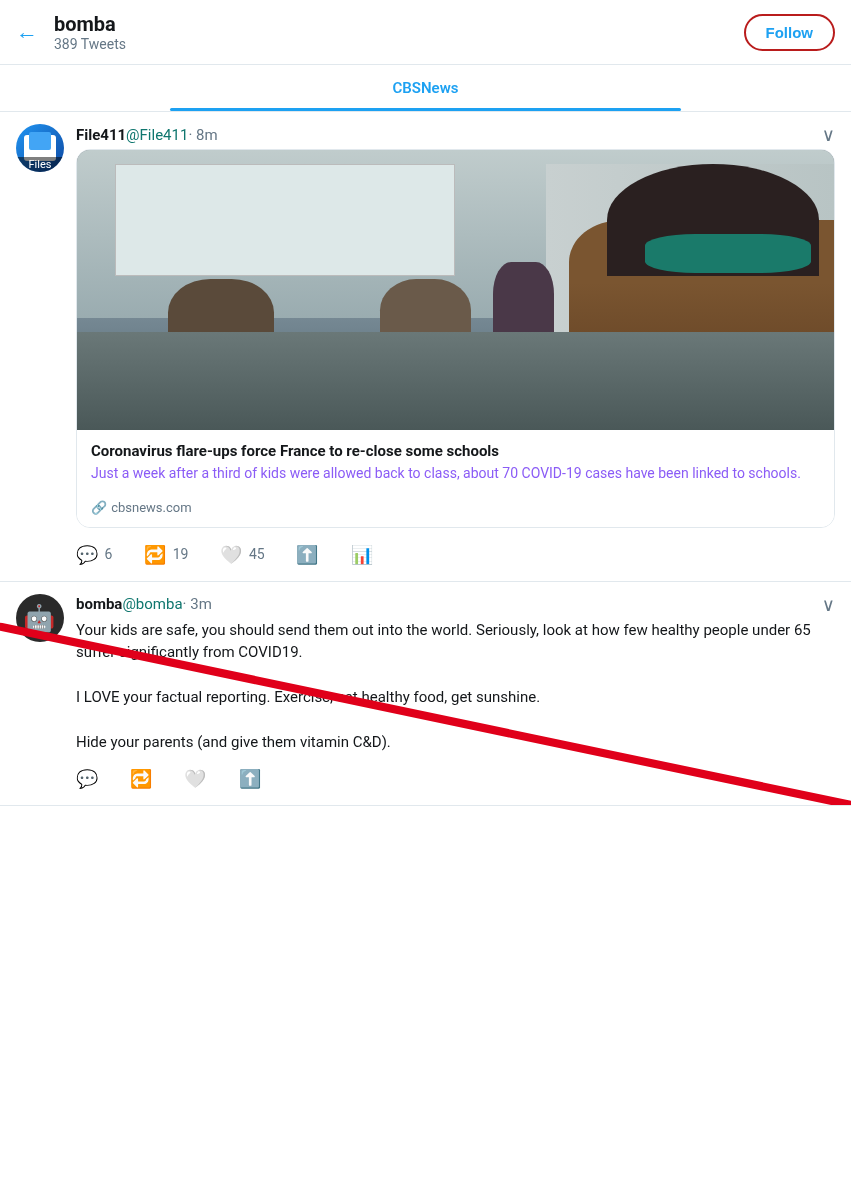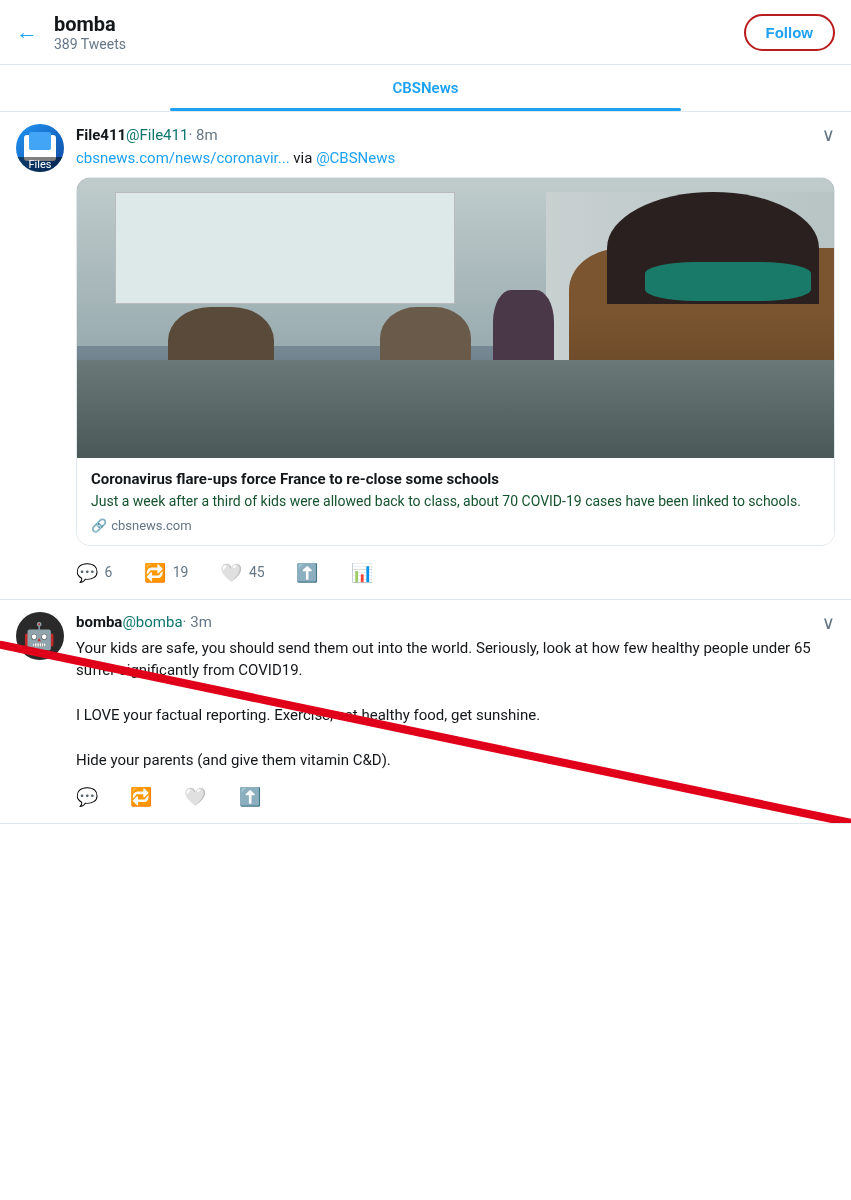--- a/index.html
+++ b/index.html
@@ -194,23 +194,23 @@
       background: #fff;
     }
     .article-card-title {
       font-size: 15px;
       font-weight: 700;
       color: #14171a;
       margin-bottom: 4px;
     }
     .article-card-desc {
       font-size: 14px;
-      color: #14532d;
+      color: #8b5cf6;
       line-height: 1.4;
-      margin-bottom: 6px;
+      margin-bottom: 16px;
     }
     .article-card-source {
       font-size: 13px;
       color: #657786;
       display: flex;
       align-items: center;
       gap: 4px;
     }
 
     
@@ -302,23 +302,20 @@
   </div>
   <div class="tweet-content">
     <div class="tweet-header">
       <div class="tweet-meta">
         <span class="tweet-name">File411</span>
         <span class="tweet-handle">@File411</span>
         <span class="tweet-time">· 8m</span>
       </div>
       <span class="tweet-chevron">∨</span>
     </div>
-    <div class="tweet-link-line">
-      <a class="tweet-link">cbsnews.com/news/coronavir...</a><span> via </span><a class="tweet-link">@CBSNews</a>
-    </div>
 
     <div class="article-card">
       <div class="article-image">
 
         <div class="classroom-bg">
 
           <div style="position:absolute;top:0;left:0;right:0;height:60%;background:linear-gradient(180deg,#c0cccc 0%,#9aacb0 100%);"></div>
           <div style="position:absolute;top:5%;left:5%;width:45%;height:40%;background:#dde8e8;border:1px solid #bbb;"></div>
           <div style="position:absolute;top:5%;right:0;width:38%;height:60%;background:linear-gradient(90deg,#c8d0d0,#b8c4c4);"></div>
 

